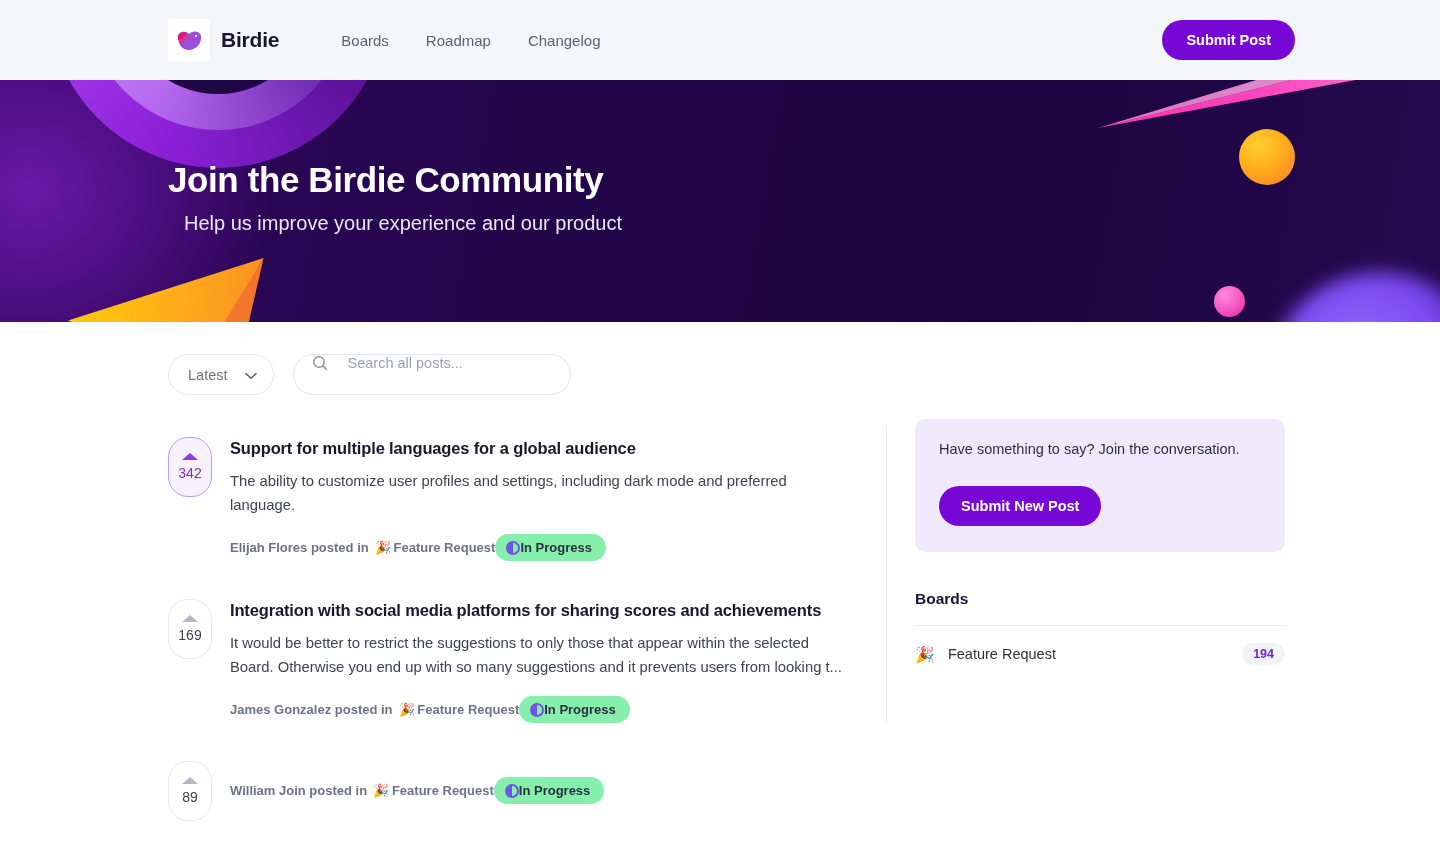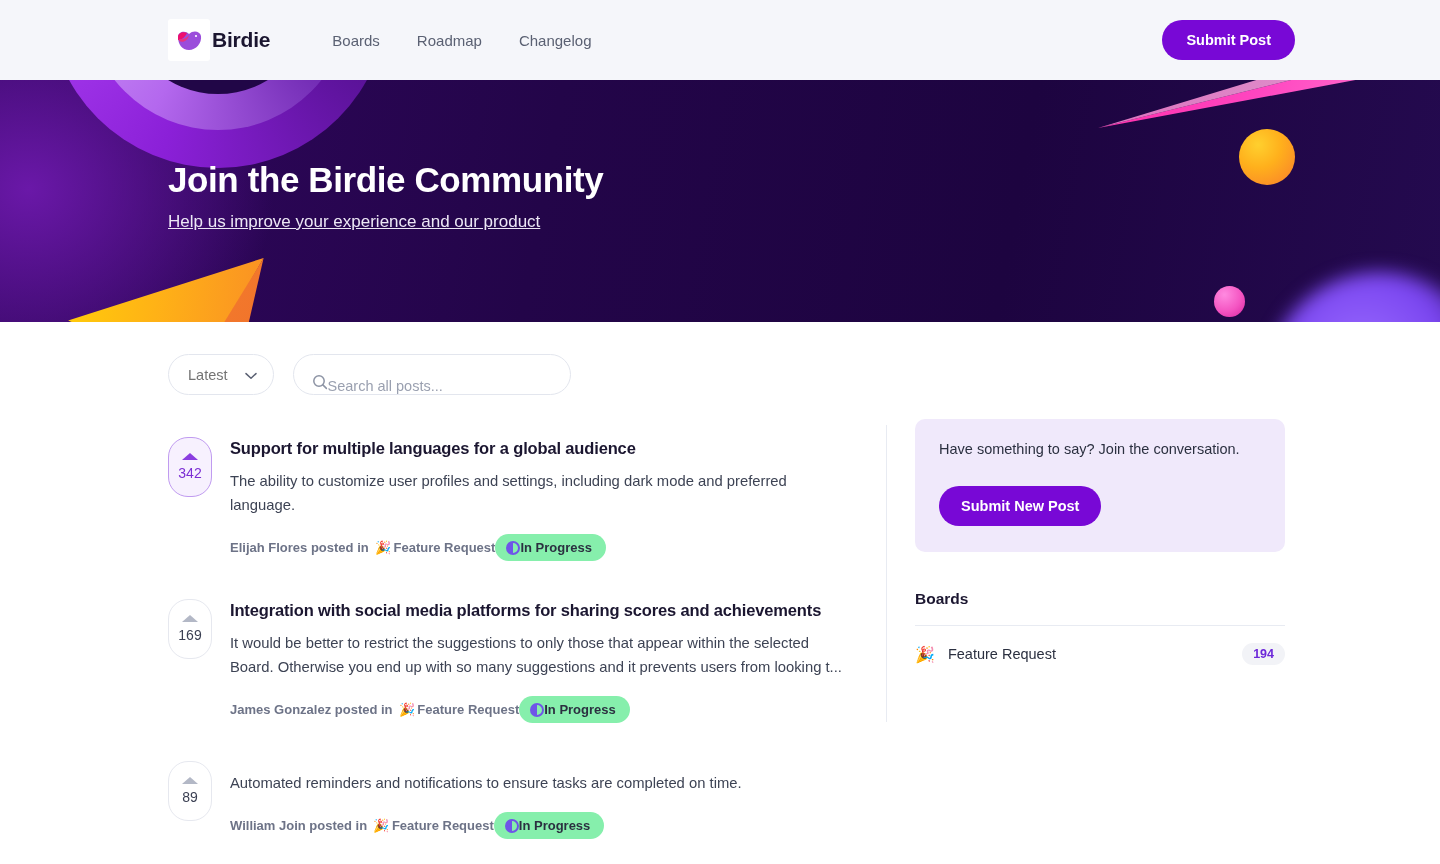--- a/index.html
+++ b/index.html
@@ -15,21 +15,21 @@
   
   .site-header {
     position: relative;
     z-index: 20;
     height: 80px;
     background: #f5f6fa;
     display: flex;
     align-items: center;
     padding: 0 145px 0 168px;
   }
-  .brand { display: flex; align-items: center; gap: 2px; }
+  .brand { display: flex; align-items: center; gap: 11px; }
   .brand-logo {
     width: 42px; height: 42px;
     background: #ffffff;
     border-radius: 3px;
     display: flex; align-items: center; justify-content: center;
   }
   .brand-name {
     font-size: 21px;
     font-weight: bold;
     color: #1b1630;
@@ -80,25 +80,24 @@
     position: absolute;
     left: 168px;
     top: 80px;
     font-size: 35px;
     font-weight: bold;
     color: #ffffff;
     letter-spacing: -0.4px;
   }
   .hero-sub {
     position: absolute;
-    left: 168px;
+    left: 184px;
     top: 132px;
-    font-size: 17px;
+    font-size: 20px;
     color: #ece7f5;
-    text-decoration: underline;
   }
 
   
   .deco { position: absolute; pointer-events: none; }
   .ring-outer {
     left: 48px; top: -252px;
     width: 340px; height: 340px;
     border-radius: 50%;
     background: conic-gradient(from 200deg, #8b20d8 0deg, #a93ef0 70deg, #6b13ad 160deg, #3d0a72 230deg, #8b20d8 360deg);
   }
@@ -187,22 +186,22 @@
     height: 41px;
     padding: 0 16px 0 19px;
     border: 1px solid #e3e6ee;
     border-radius: 21px;
     background: #ffffff;
     cursor: pointer;
   }
   .sort-label { font-size: 14.5px; color: #737373; font-weight: normal; }
   .search-box {
     display: flex;
-    align-items: flex-end;
-    gap: 0;
+    align-items: flex-start;
+    gap: 20px;
     width: 278px;
     height: 41px;
     padding: 0 18px;
     border: 1px solid #e3e6ee;
     border-radius: 21px;
     background: #ffffff;
   }
   .search-input {
     border: none;
     outline: none;
@@ -481,21 +480,20 @@
           </div>
         </div>
       </article>
 
       <article class="post-card">
         <button class="vote-btn">
           <span class="vote-arrow"></span>
           <span class="vote-count">89</span>
         </button>
         <div class="post-main">
-          <p class="post-desc">Automated reminders and notifications to ensure tasks are completed on time.</p>
           <div class="post-meta-row">
             <div class="post-meta">
               <span class="post-author">William Join</span><span> posted in </span><span class="board-emoji">🎉</span><span>Feature Request</span>
             </div>
             <span class="status-badge">
               <span class="status-dot"></span>
               <span>In Progress</span>
             </span>
           </div>
         </div>

